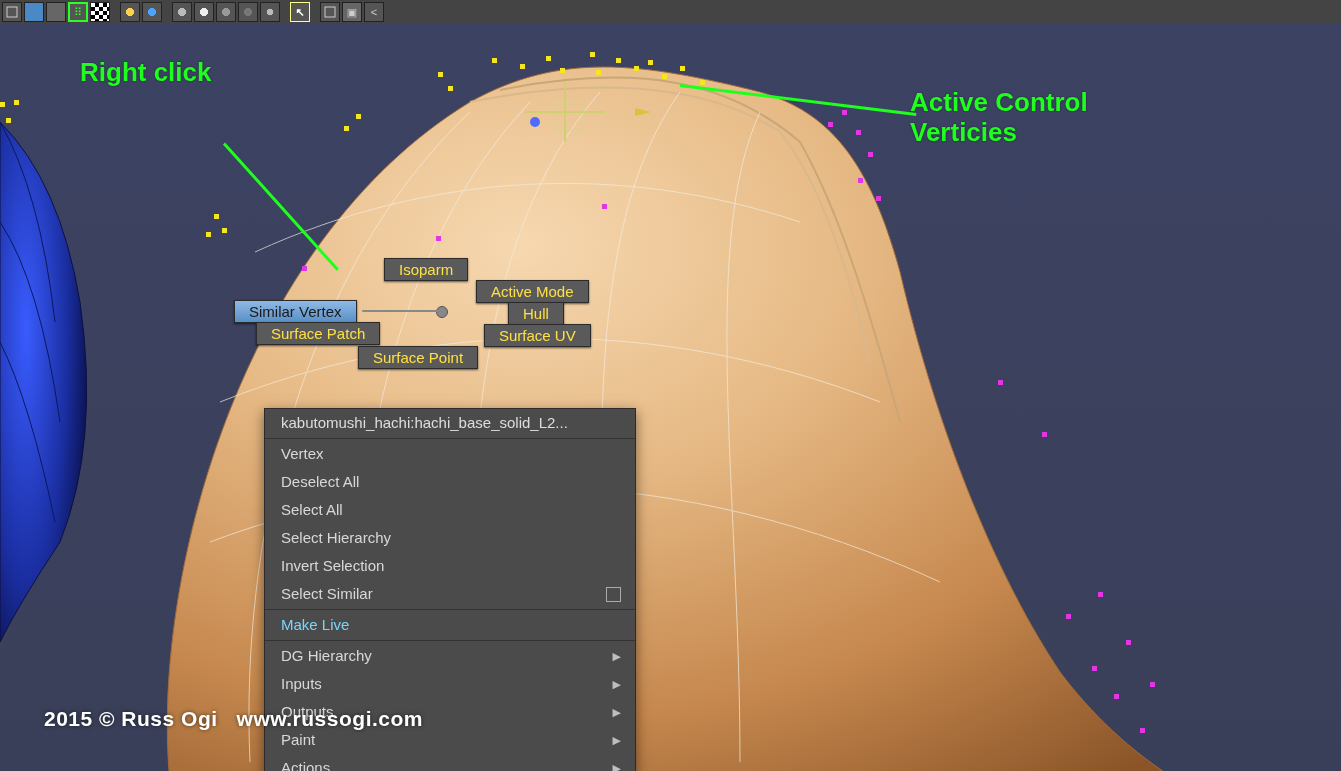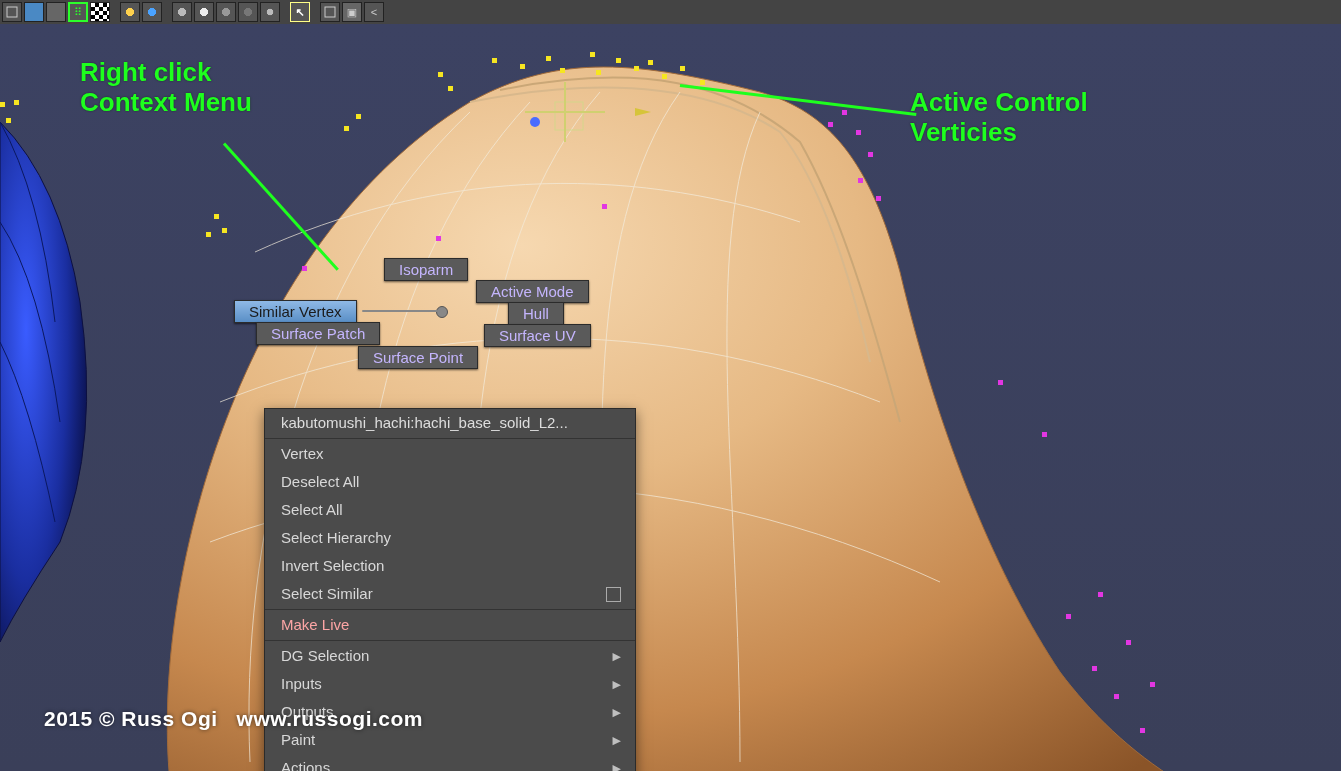--- a/index.html
+++ b/index.html
@@ -43,21 +43,21 @@
     background:linear-gradient(#3c4262 0%, #3a3f59 100%);
     overflow:hidden;
     padding-left:20px;
   }
   
   svg.scene{position:absolute;top:0;left:0;width:100%;height:100%}
   
   .mm-btn{
     position:absolute;
     background:#5a5a5a;border:1px solid #2b2b2b;
-    padding:2px 14px;color:#c4b5fd;font-size:15px;
+    padding:2px 14px;color:#fde047;font-size:15px;
     text-align:center;white-space:nowrap;
     box-shadow:0 1px 2px rgba(0,0,0,.6);
   }
   .mm-btn.sel{
     background:linear-gradient(#8fb9e6,#5a8fc6);color:#1a1a1a;
   }
   .mm-line{position:absolute;background:#888;height:2px;border-radius:1px}
   .mm-dot{position:absolute;width:10px;height:10px;border-radius:50%;
     background:#888;border:1px solid #555}
   
@@ -68,21 +68,21 @@
     border:1px solid #2b2b2b;
     box-shadow:0 4px 12px rgba(0,0,0,.5);
     font-size:15px;
   }
   .menu .row{
     padding:4px 14px 4px 16px;color:#d8d8d8;
     display:flex;align-items:center;justify-content:space-between;
     line-height:20px;
   }
   .menu .row.hdr{color:#ddd}
-  .menu .row.dis{color:#fca5a5}
+  .menu .row.dis{color:#7dd3fc}
   .menu .sepline{height:1px;background:#333;margin:1px 0}
   .menu .arr{font-size:11px;color:#bfbfbf}
   .menu .chk{width:13px;height:13px;border:1px solid #aaa;display:inline-block}
   
   .anno{
     position:absolute;color:#1eff1e;font-size:26px;font-weight:bold;
     line-height:1.15;pointer-events:none;
     text-shadow:0 0 2px rgba(0,0,0,.5);
   }
   .anno-line{position:absolute;background:#1eff1e;height:3px;transform-origin:0 50%}
@@ -220,21 +220,20 @@
     <div class="vx m" style="left:1098px;top:570px"></div>
     <div class="vx m" style="left:1092px;top:644px"></div>
     <div class="vx m" style="left:1126px;top:618px"></div>
     <div class="vx m" style="left:1114px;top:672px"></div>
     <div class="vx m" style="left:1150px;top:660px"></div>
     <div class="vx m" style="left:1140px;top:706px"></div>
   </div>
 
   <div class="anno" style="left:80px;top:36px">
     <span>Right click</span><br>
-    <span>Context Menu</span>
   </div>
   <div class="anno-line" style="left:224px;top:120px;width:170px;transform:rotate(48deg)"></div>
 
   <div class="anno" style="left:910px;top:66px">
     <span>Active Control</span><br>
     <span>Verticies</span>
   </div>
   <div class="anno-line" style="left:680px;top:62px;width:238px;transform:rotate(7deg)"></div>
 
   <div>
@@ -273,21 +272,21 @@
     <div class="row">
       <span>Select Similar</span>
         <span class="chk"></span>
       </div>
     <div class="sepline"></div>
     <div class="row dis">
         <span>Make Live</span>
       </div>
     <div class="sepline"></div>
     <div class="row">
-        <span>DG Selection</span>
+        <span>DG Hierarchy</span>
         <span class="arr">▶</span>
       </div>
     <div class="row">
         <span>Inputs</span>
         <span class="arr">▶</span>
       </div>
     <div class="row">
         <span>Outputs</span>
         <span class="arr">▶</span>
       </div>

